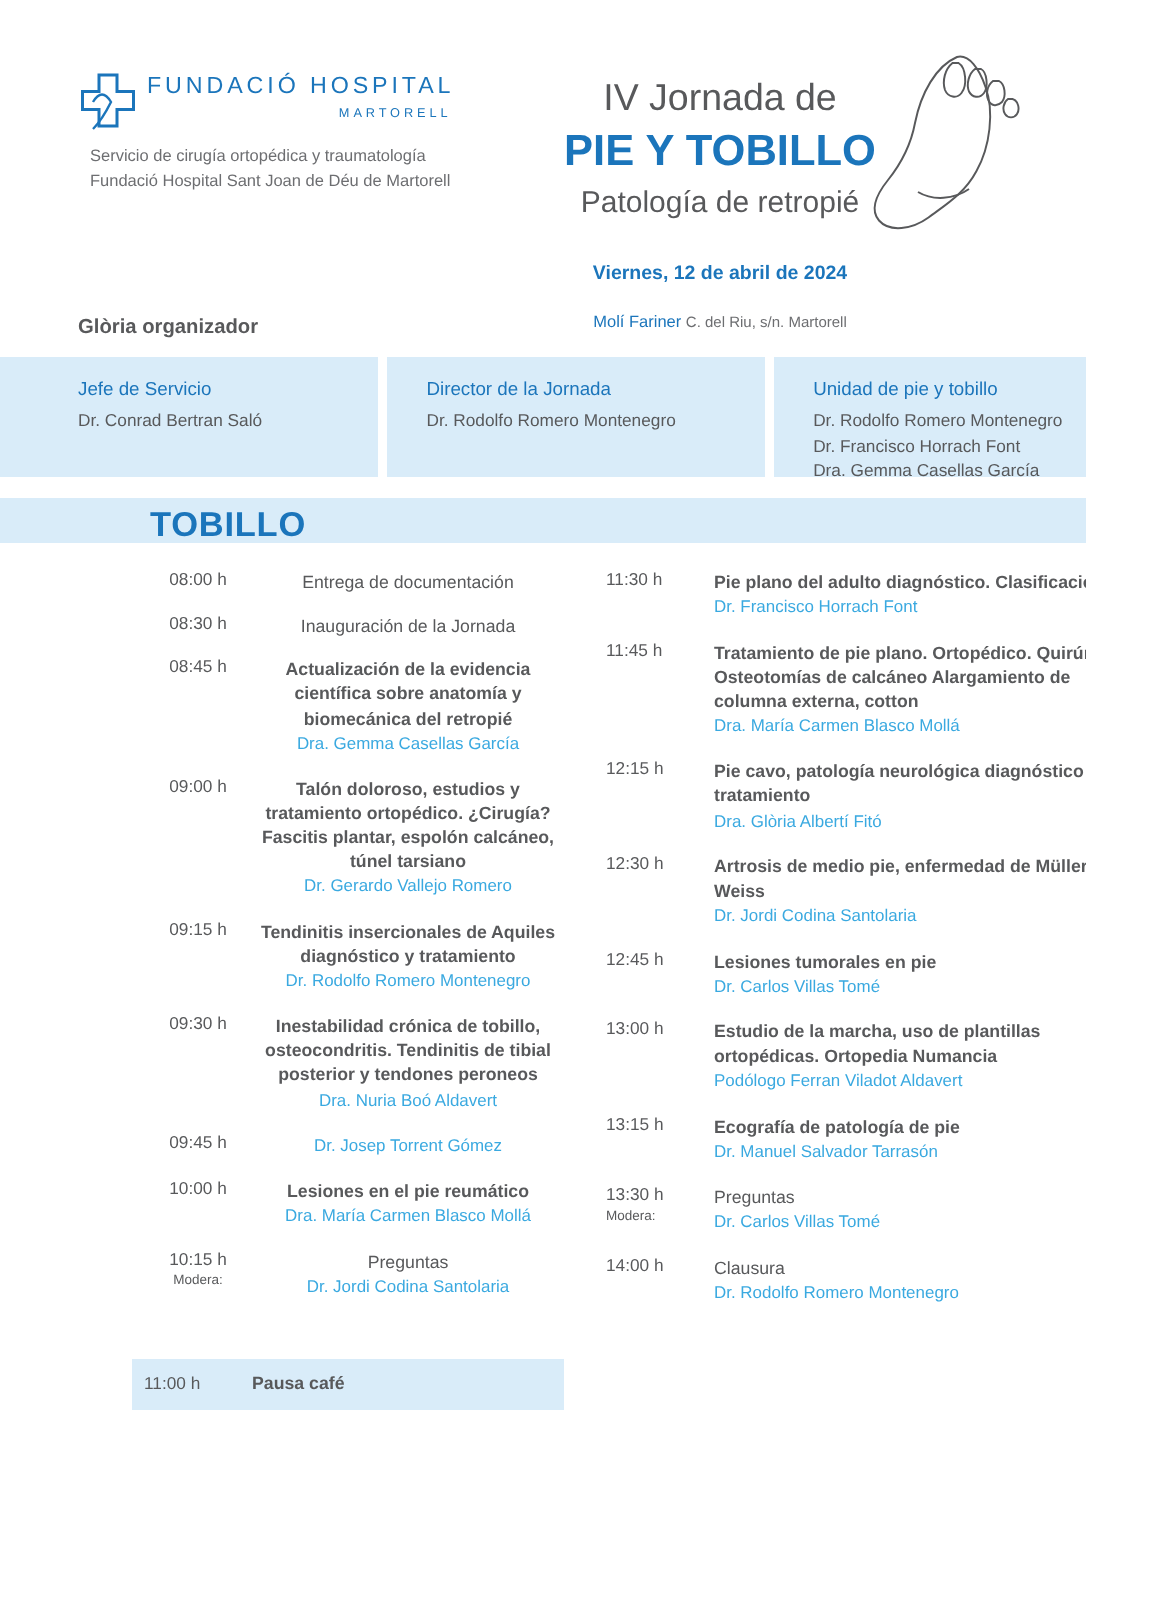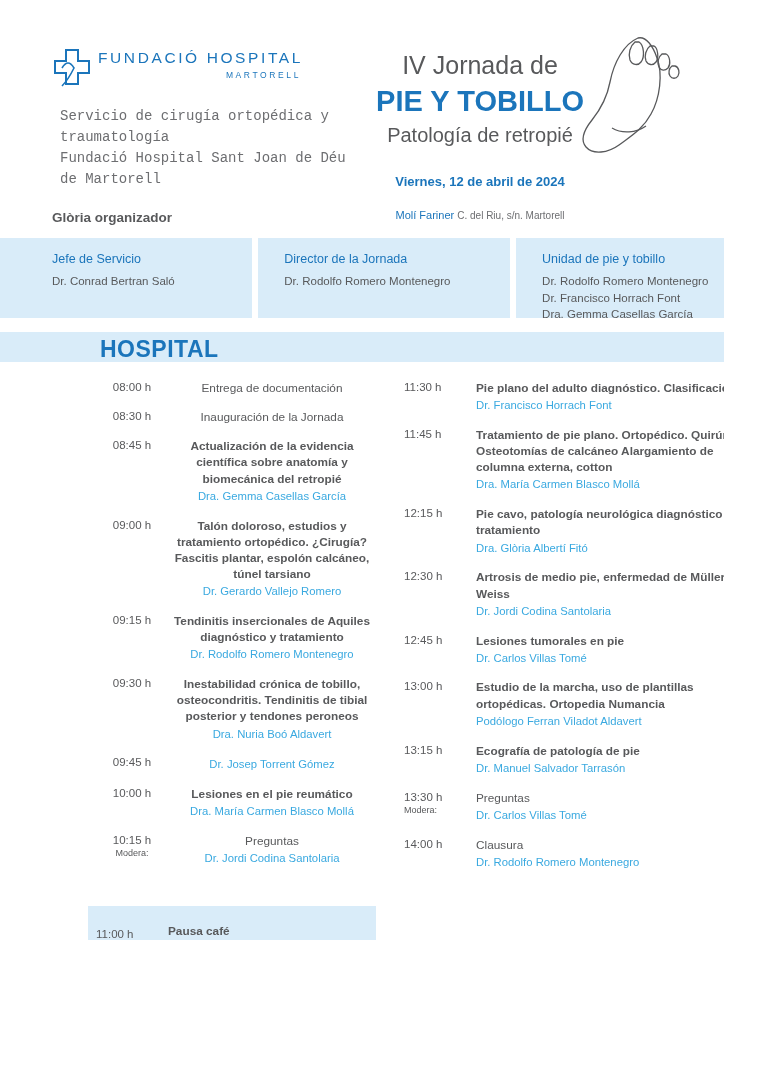--- a/index.html
+++ b/index.html
@@ -56,26 +56,25 @@
   }
   .martorell-line {
     font-size: 8.5px;
     letter-spacing: 2.6px;
     color: #1b75bb;
     text-align: right;
     margin-top: 4px;
     padding-right: 2px;
   }
   .logo-sub {
-    margin-top: 14px;
-    font-size: 14px;
+    margin-top: 4px;
+    font-size: 11px;
     color: #6d6e71;
     line-height: 1.5;
     padding-left: 8px;
-    font-family: Liberation Mono, monospace;
   }
 
   .title-block {
     position: absolute;
     left: 330px; top: 50px;
     width: 300px;
     text-align: center;
   }
   .t-line1 {
     font-size: 25px;
@@ -214,21 +213,21 @@
     margin-top: 2px;
   }
 
   .pausa {
     position: absolute;
     left: 88px;
     width: 288px;
     height: 34px;
     background: #d9ecf9;
     display: flex;
-    align-items: flex-end;
+    align-items: center;
   }
   .pausa .e-time { width: 80px; padding-left: 8px; }
   .pausa .e-title { padding-left: 0; }
 </style>
 </head>
 <body>
 
 <div class="page">
 
   <div class="header">
@@ -292,21 +291,21 @@
     <div class="sep"></div>
     <div class="comite-cell cc-3">
       <div class="cc-head">Unidad de pie y tobillo</div>
       <div class="cc-name">Dr. Rodolfo Romero Montenegro</div>
       <div class="cc-name">Dr. Francisco Horrach Font</div>
       <div class="cc-name">Dra. Gemma Casellas García</div>
     </div>
   </div>
 
   <div class="programa-bar"></div>
-  <div class="programa-title">HOSPITAL</div>
+  <div class="programa-title">TOBILLO</div>
 
   <div class="columns">
     <div class="col col-left" id="col-left">
         <div class="entry">
           <div class="e-time"><span>08:00 h</span></div>
           <div class="e-body">
             <div class="e-title">Entrega de documentación</div>
           </div>
         </div>
         <div class="entry">

